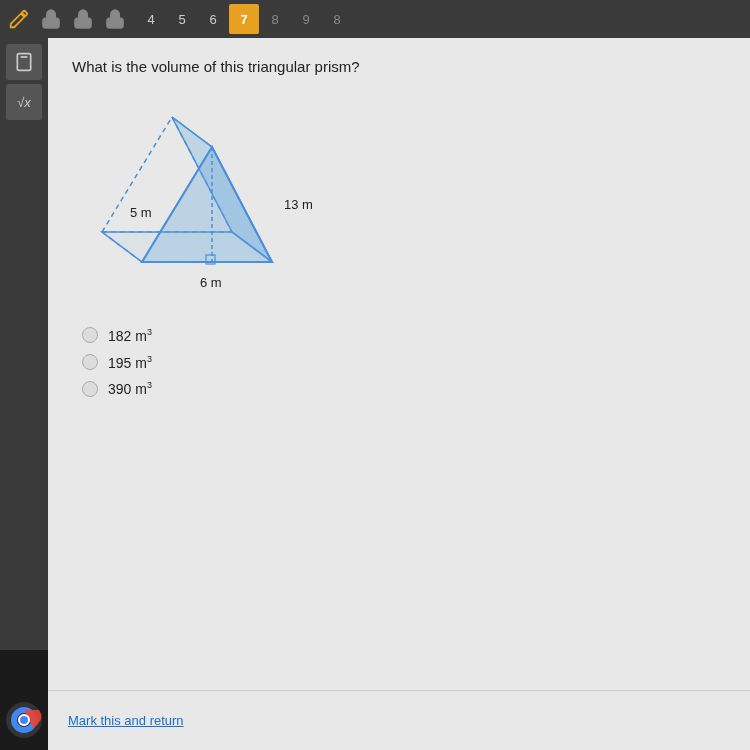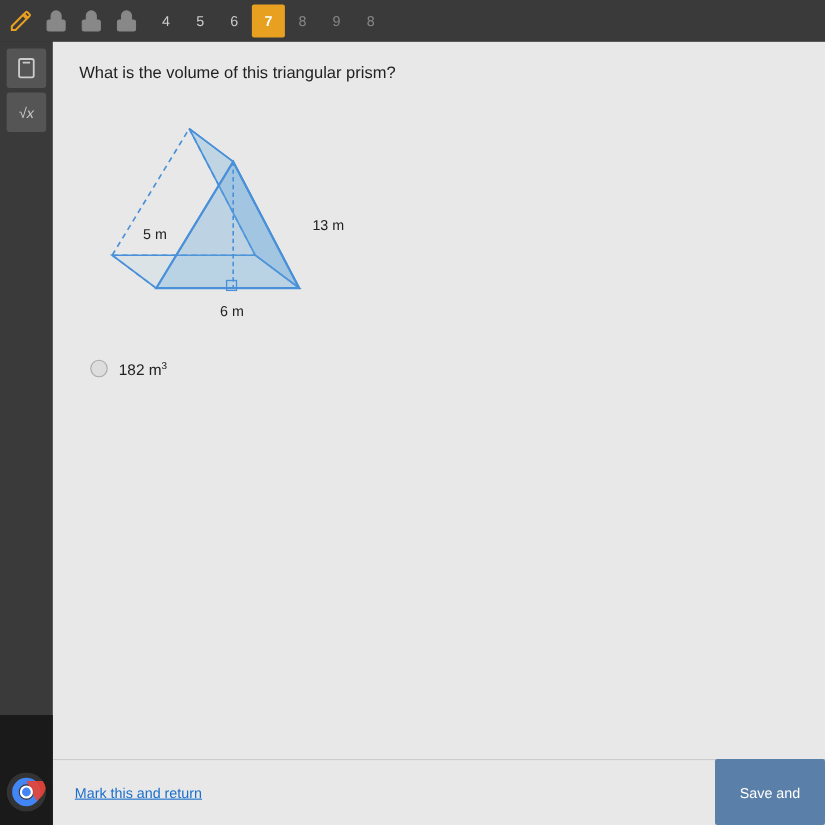--- a/index.html
+++ b/index.html
@@ -322,26 +322,33 @@
 
       <text x="202" y="122" font-size="13" fill="#222" font-family="Arial">13 m</text>
     </svg>
   </div>
 
   <div class="options">
     <div class="option-row">
       <div class="radio-circle"></div>
       <span class="option-label">182 m<sup>3</sup></span>
     </div>
+    <div class="option-row">
+      <div class="radio-circle"></div>
+      <span class="option-label">195 m<sup>3</sup></span>
+    </div>
+    <div class="option-row">
+      <div class="radio-circle"></div>
+      <span class="option-label">390 m<sup>3</sup></span>
+    </div>
   </div>
 </div>
 
 <div class="bottom-bar">
   <a class="mark-return-link">Mark this and return</a>
-  <button class="save-button">Save and</button>
 </div>
 
 <div class="chrome-bar">
 
   <div class="chrome-icon">
     <svg width="36" height="36" viewBox="0 0 36 36">
       <circle cx="18" cy="18" r="18" fill="#333"></circle>
       <circle cx="18" cy="18" r="10" fill="none" stroke="#4285f4" stroke-width="6"></circle>
       <path d="M18 8 L36 8 A18 18 0 0 1 27 26 Z" fill="#ea4335" opacity="0.9"></path>
       <path d="M18 8 L36 8 A18 18 0 0 1 27 26 Z" fill="#fbbc05" opacity="0"></path>

